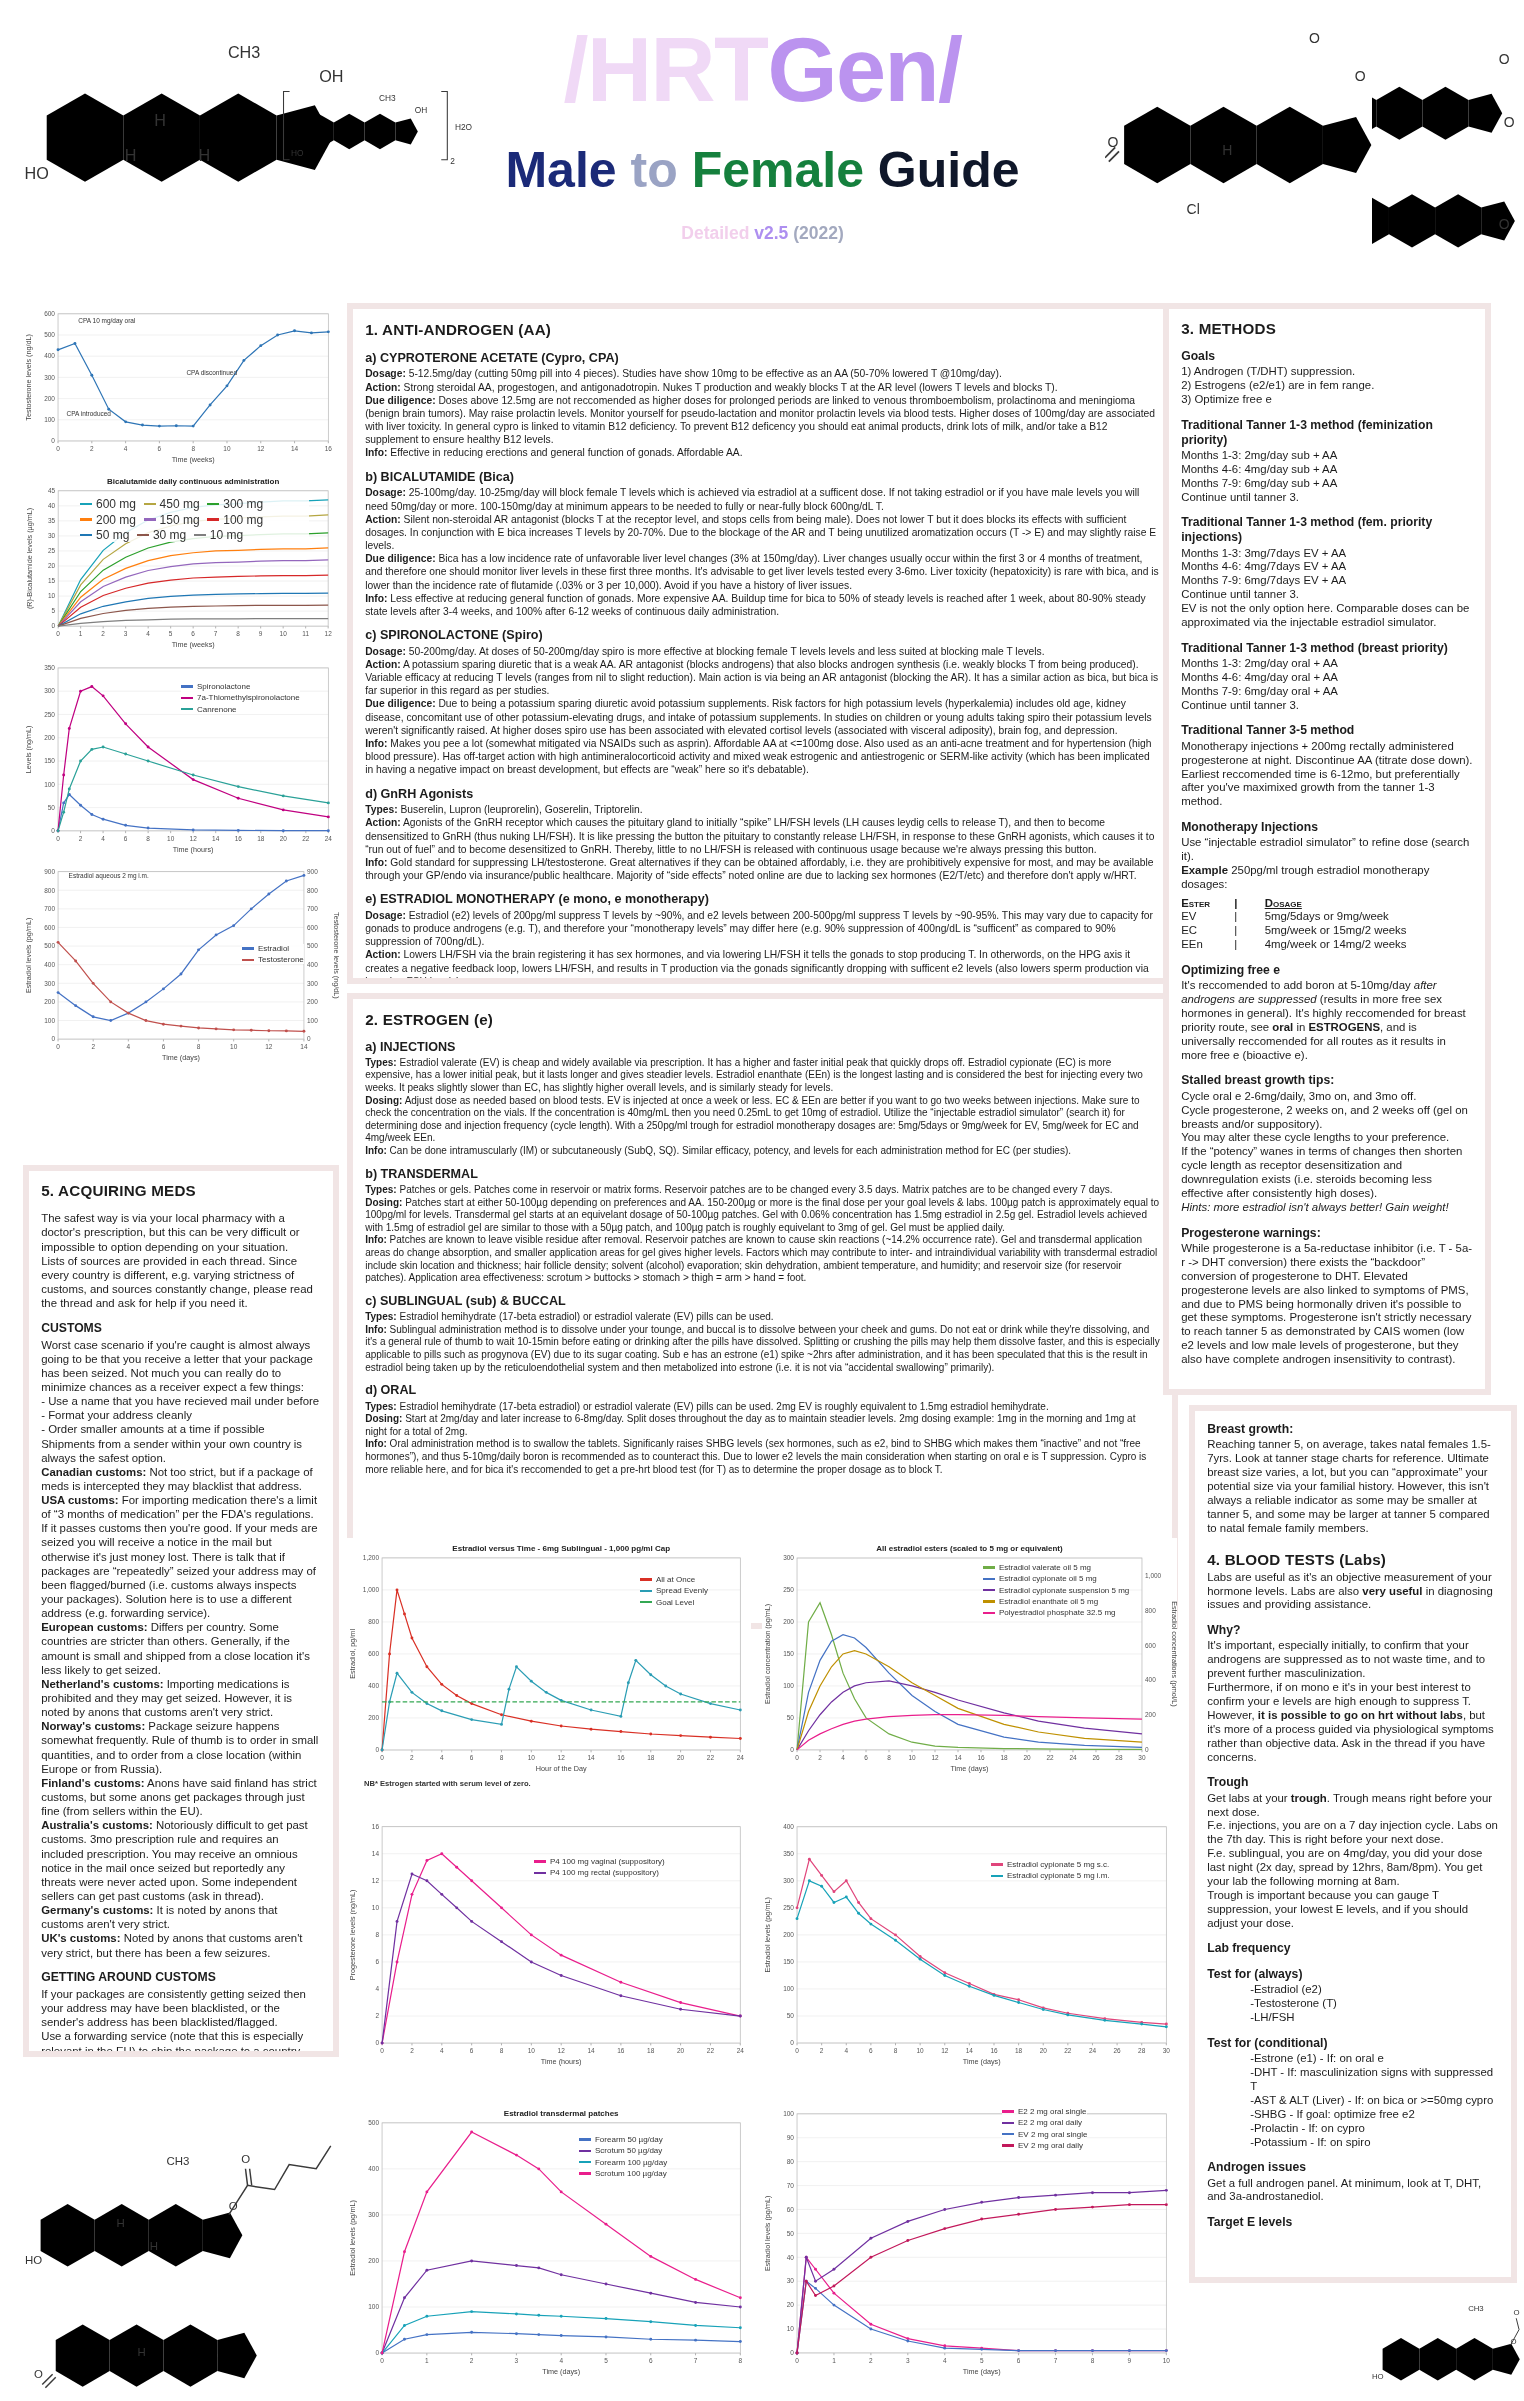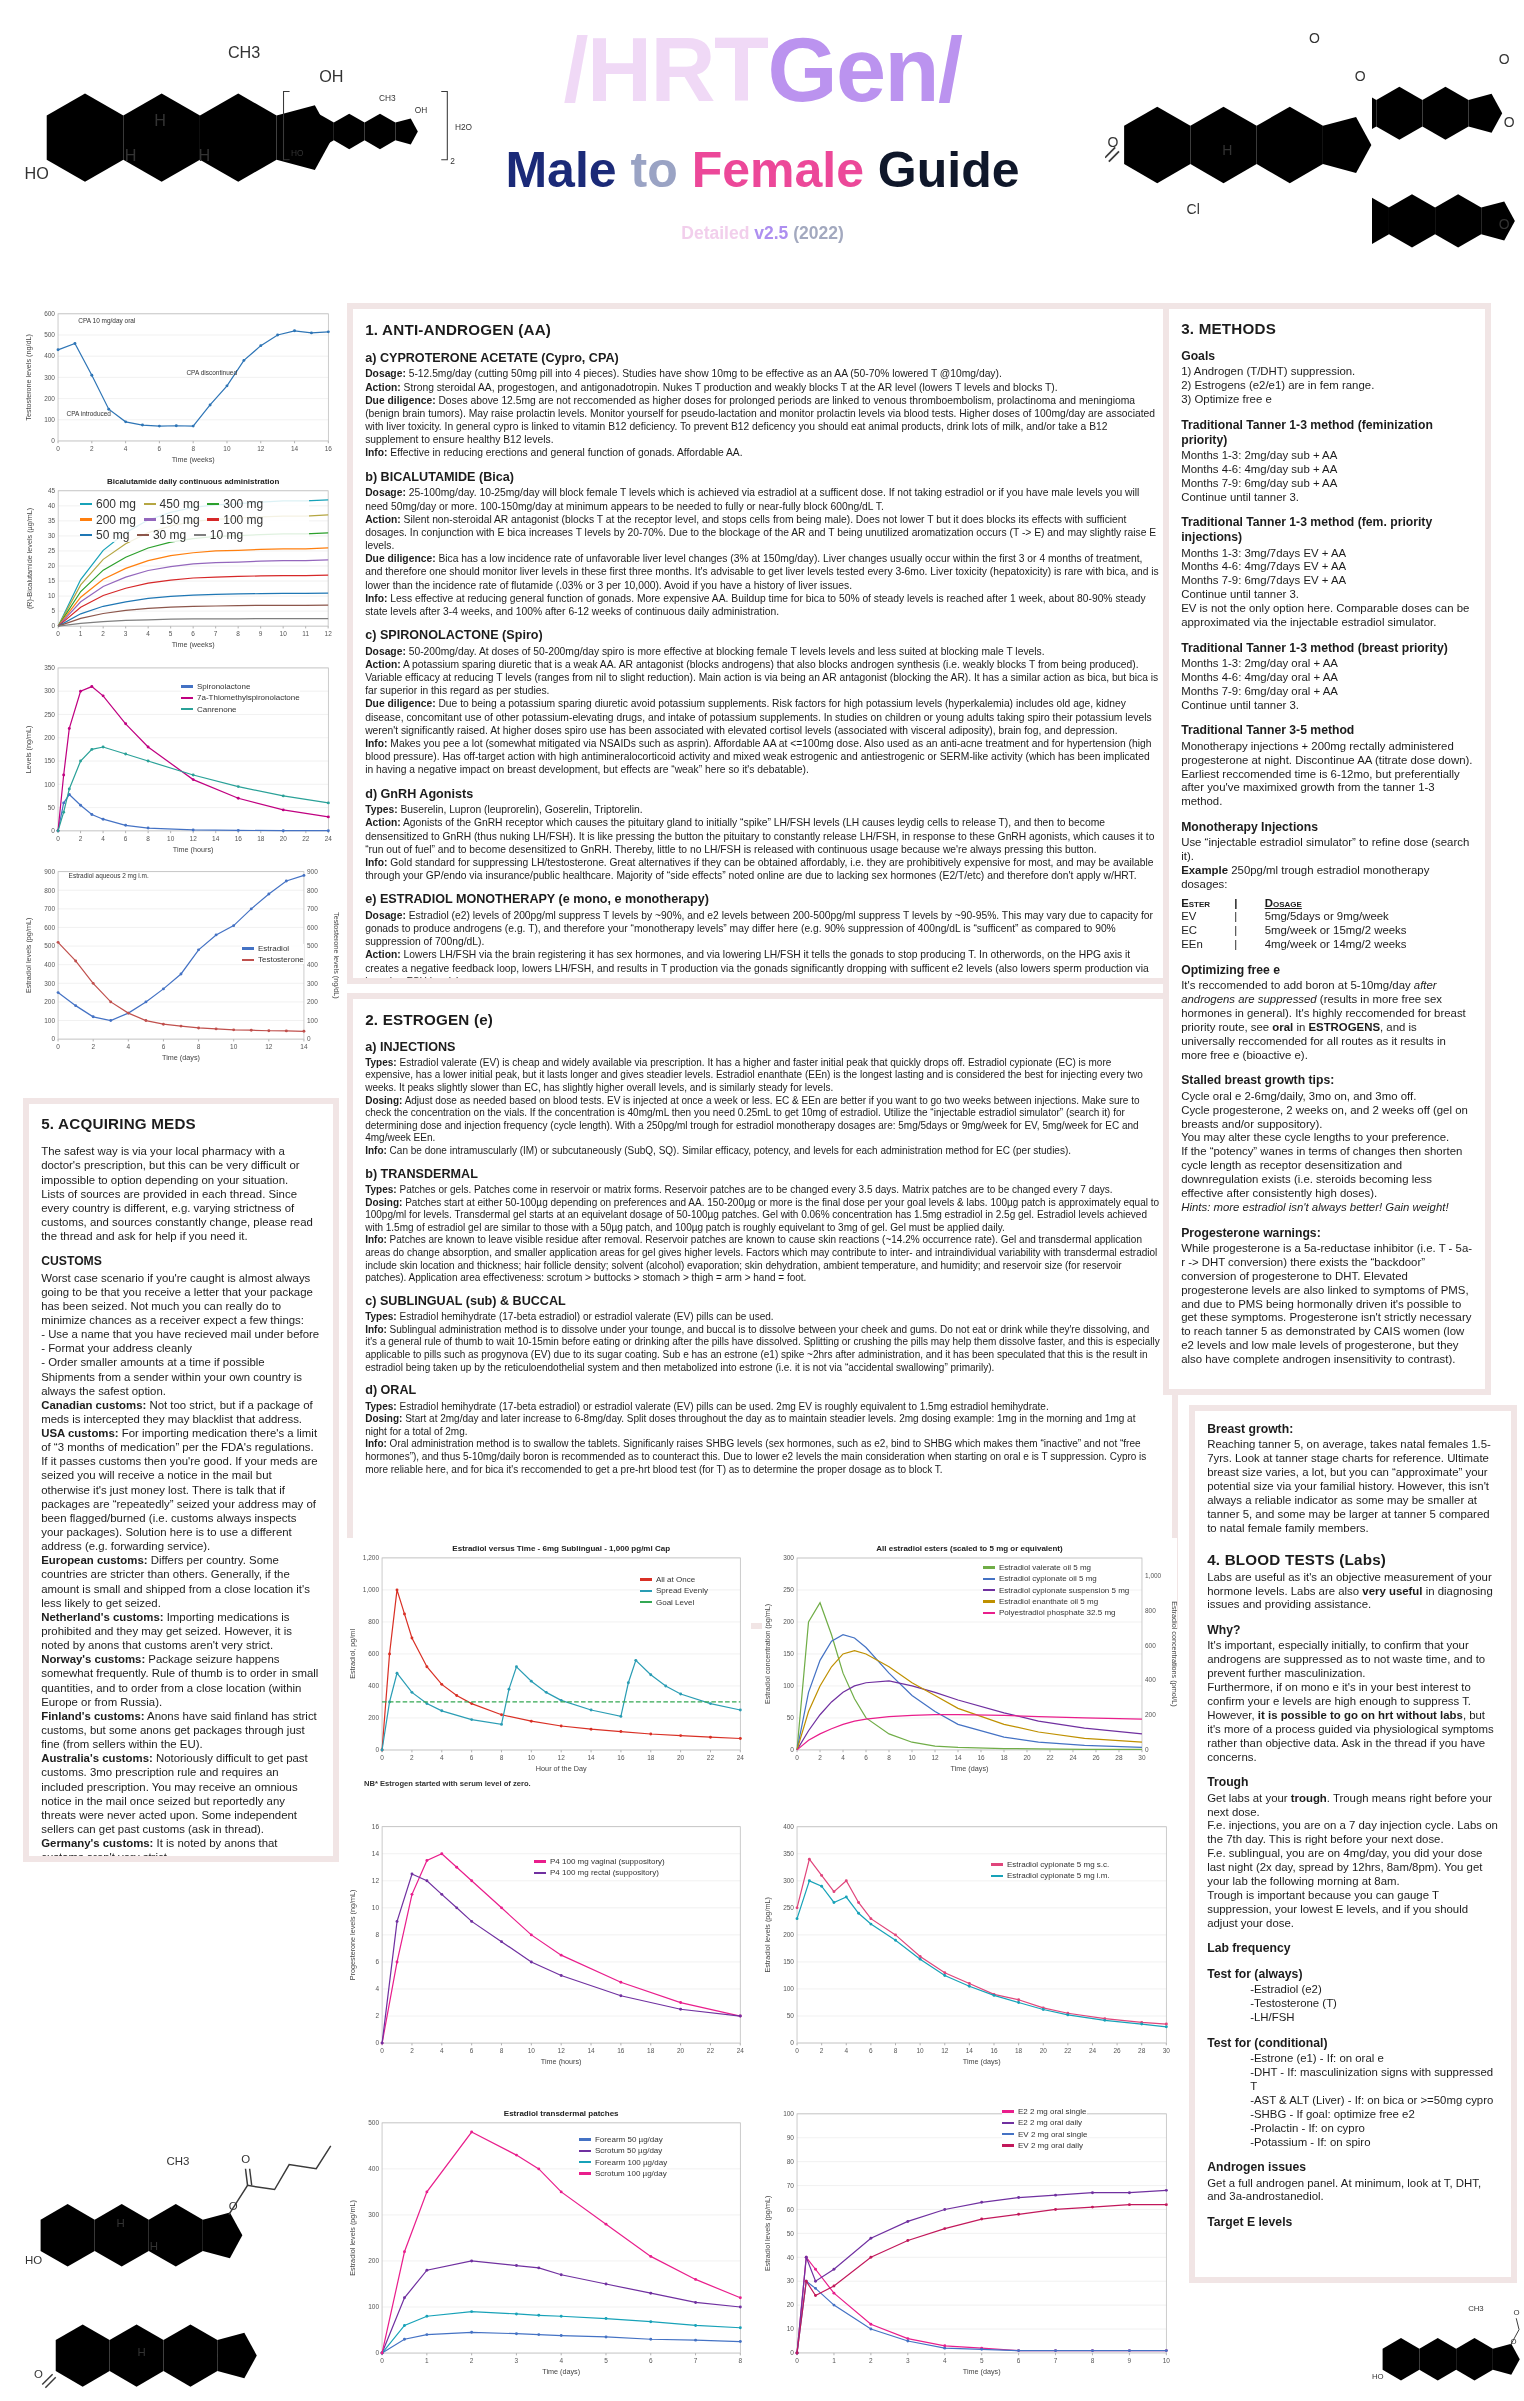--- a/index.html
+++ b/index.html
@@ -3,21 +3,21 @@
 <meta charset="utf-8">
 <style>
   html,body{margin:0;padding:0;}
   body{width:1525px;height:2401px;position:relative;background:#fff;
        font-family:"Liberation Sans",sans-serif;color:#1c1c1c;}
   .abs{position:absolute;}
   
   .title{left:473px;top:19px;width:579px;text-align:center;font-size:90px;font-weight:bold;letter-spacing:-1.5px;}
   .t1{color:#f0d9f6;} .t2{color:#bb93ef;}
   .subtitle{left:427px;top:141px;width:671px;text-align:center;font-size:50px;font-weight:bold;}
-  .sub-male{color:#1b2a78;} .sub-to{color:#9aa3c4;} .sub-female{color:#ec4899;text-align:right;} .sub-guide{color:#0f172a;}
+  .sub-male{color:#1b2a78;} .sub-to{color:#9aa3c4;} .sub-female{color:#15803d;text-align:right;} .sub-guide{color:#0f172a;}
   .version{left:534px;top:223px;width:457px;text-align:center;font-size:17.5px;font-weight:bold;}
   .v1{color:#f2cfec;} .v2{color:#ae8ff0;} .v3{color:#a3a9bf;}
   
   .panel{background:#fff;border:6.9px solid #f1e5e5;box-sizing:border-box;overflow:hidden;}
   .panel .inner{padding:10.7px 12.2px;}
   h3{font-size:15.2px;margin:0 0 10.7px 0;font-weight:bold;letter-spacing:0.2px;}
   h4{font-size:12.2px;margin:10.7px 0 1.5px 0;font-weight:bold;}
   .blk{margin-bottom:7.6px;}
   .bt{font-size:12.6px;font-weight:bold;margin:9.1px 0 1.5px 0;}
   p.ln{margin:0;}
@@ -417,21 +417,21 @@
     <text x="59.84285714285714" y="22.555555555555543" class="an">Estradiol aqueous 2 mg i.m.</text>
     <text x="207.5" y="262" text-anchor="middle" class="al">Time (days)</text>
     <text transform="translate(11,124) rotate(-90)" text-anchor="middle" class="al">Estradiol levels (pg/mL)</text>
     <text transform="translate(409,124) rotate(90)" text-anchor="middle" class="al">Testosterone levels (ng/dL)</text>
   </svg>
 <div class="abs legend" style="left:242px;top:944px">
     <span class="lg-it"><span class="sw" style="background: rgb(68, 114, 196);"></span>Estradiol</span>
     <span class="lg-it"><span class="sw" style="background: rgb(192, 80, 77);"></span>Testosterone</span>
   </div>
 
-<div class="abs panel" style="left:23px;top:1098px;width:316px;height:764px">
+<div class="abs panel" style="left:23px;top:1165px;width:316px;height:892px">
   <div class="inner side-txt">
     <h3>5. ACQUIRING MEDS</h3>
     <p class="ln blk">The safest way is via your local pharmacy with a doctor's prescription, but this can be very difficult or impossible to option depending on your situation.</p>
     <p class="ln blk">Lists of sources are provided in each thread. Since every country is different, e.g. varying strictness of customs, and sources constantly change, please read the thread and ask for help if you need it.</p>
     <h4>CUSTOMS</h4>
     <p class="ln blk">Worst case scenario if you're caught is almost always going to be that you receive a letter that your package has been seized. Not much you can really do to minimize chances as a receiver expect a few things:</p>
     <p class="ln">- Use a name that you have recieved mail under before</p>
     <p class="ln">- Format your address cleanly</p>
     <p class="ln blk">- Order smaller amounts at a time if possible</p>
     <p class="ln blk">Shipments from a sender within your own country is always the safest option.</p>

